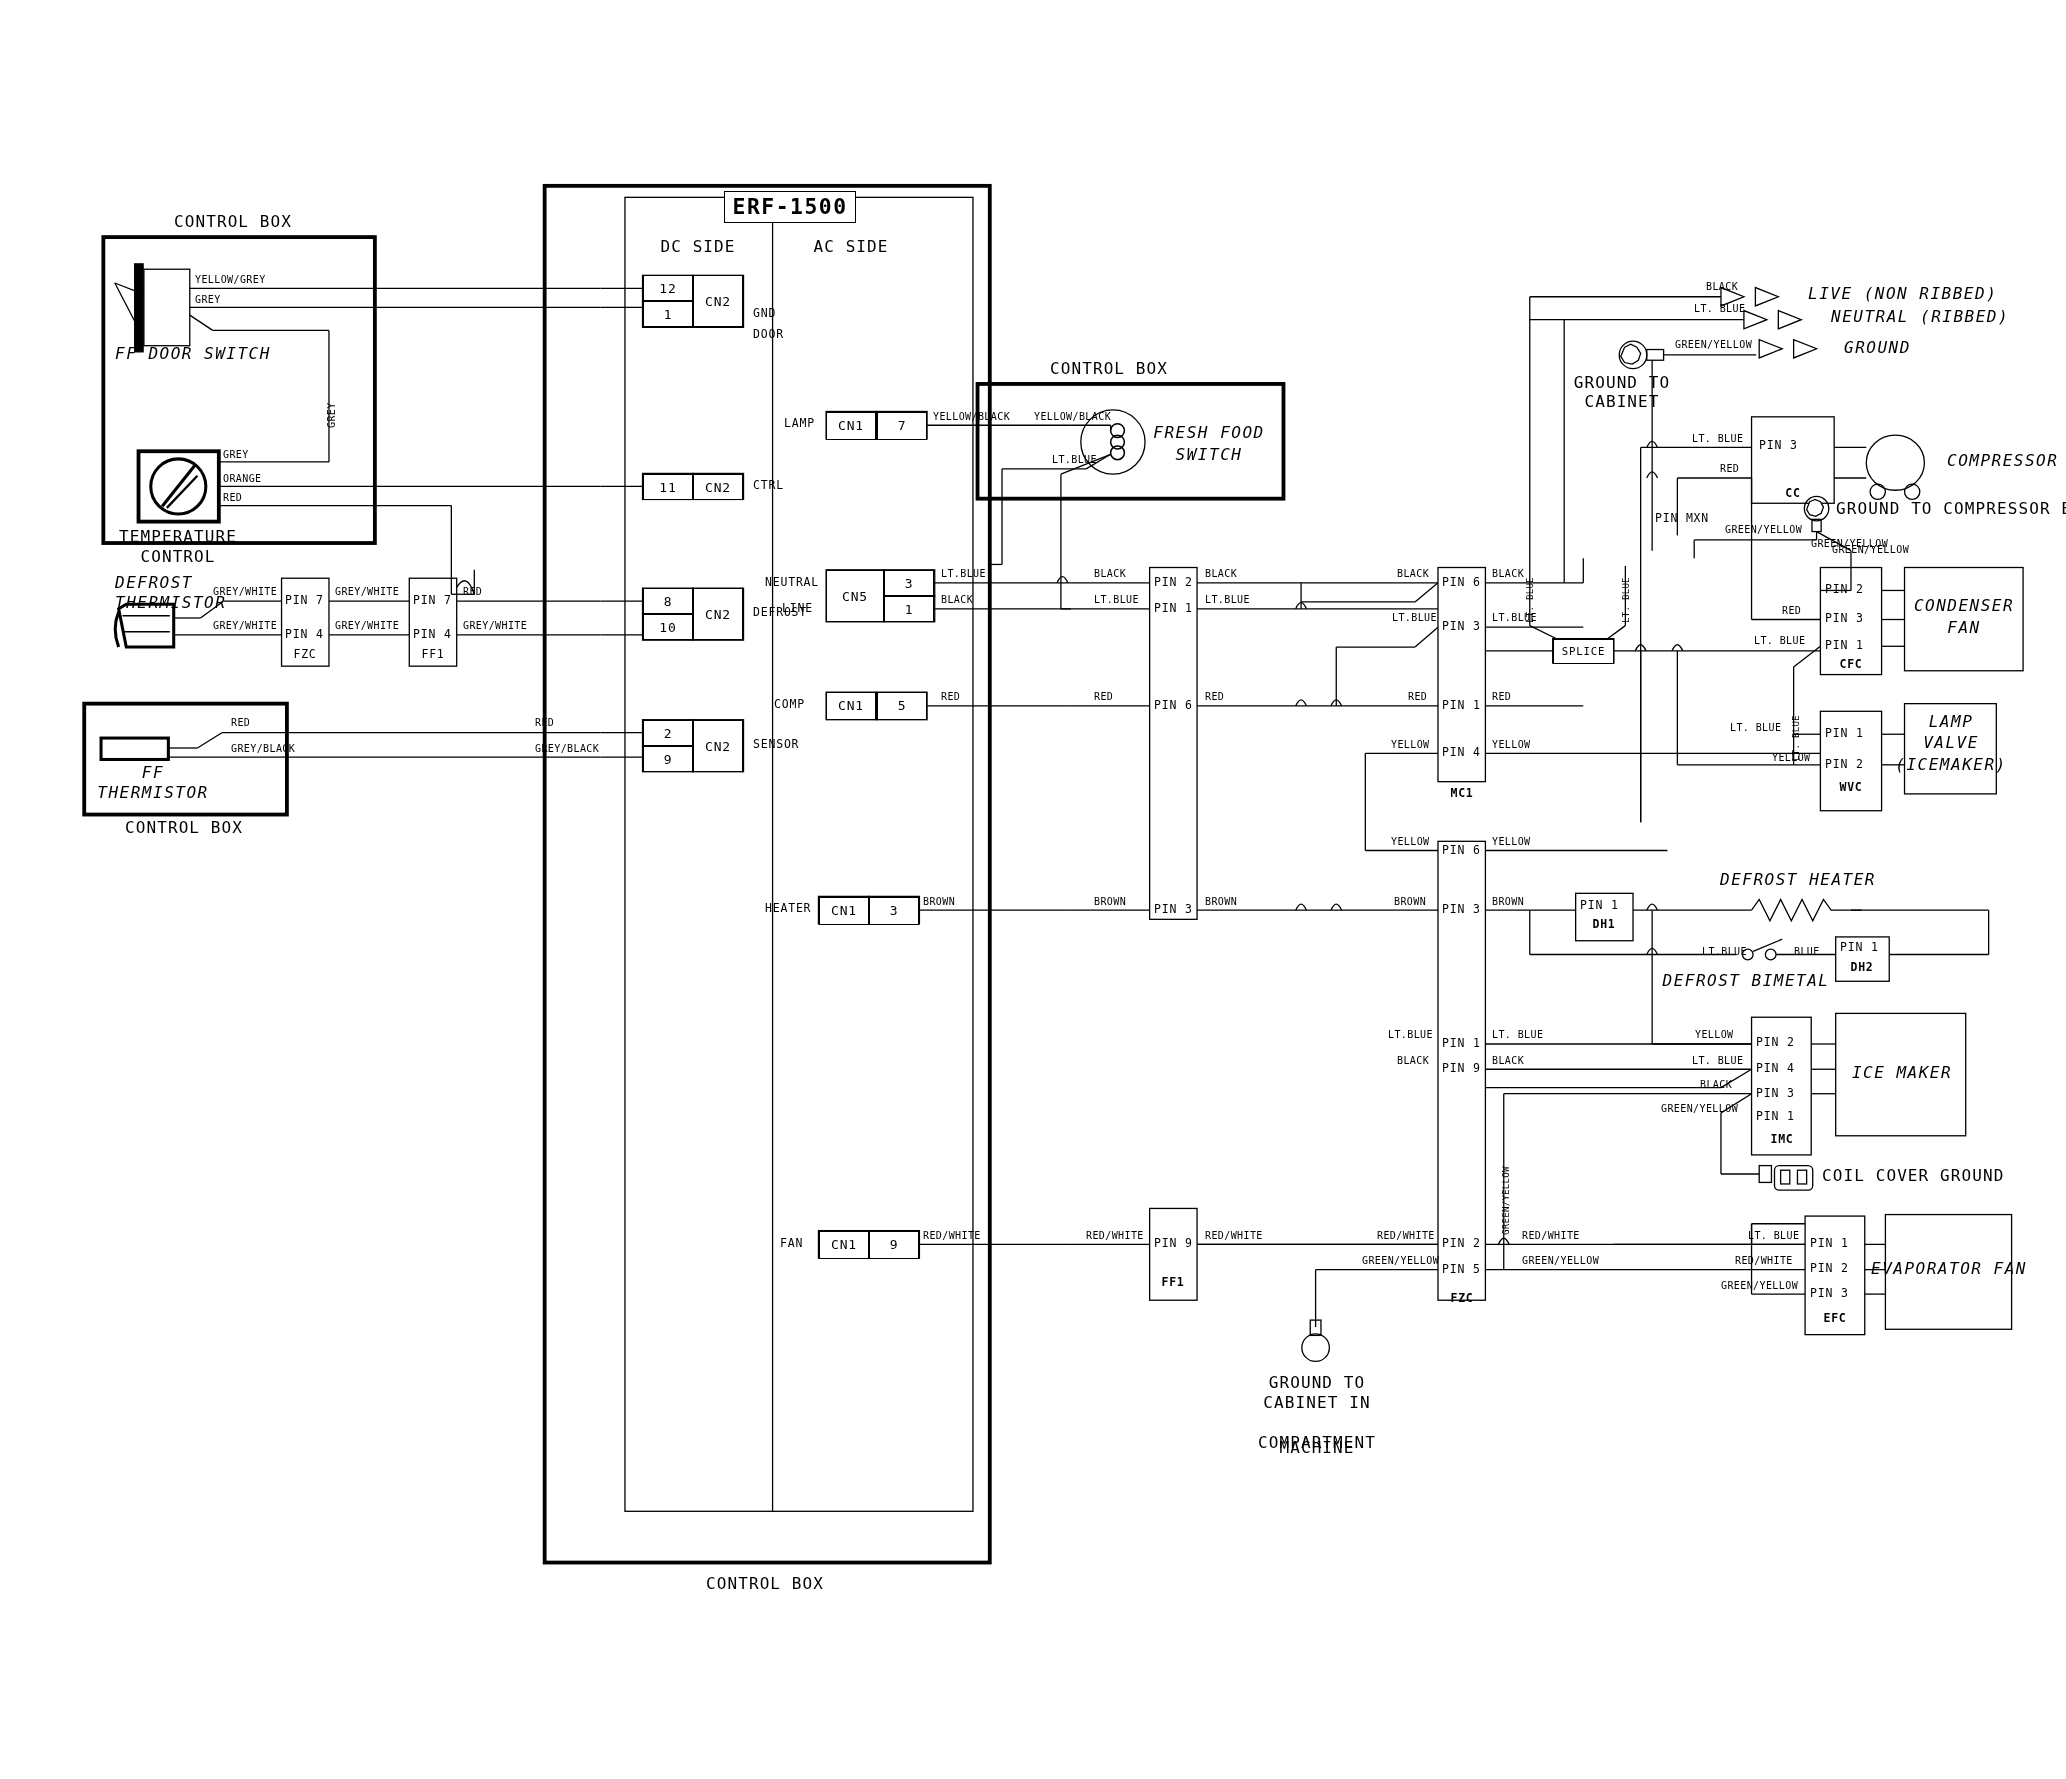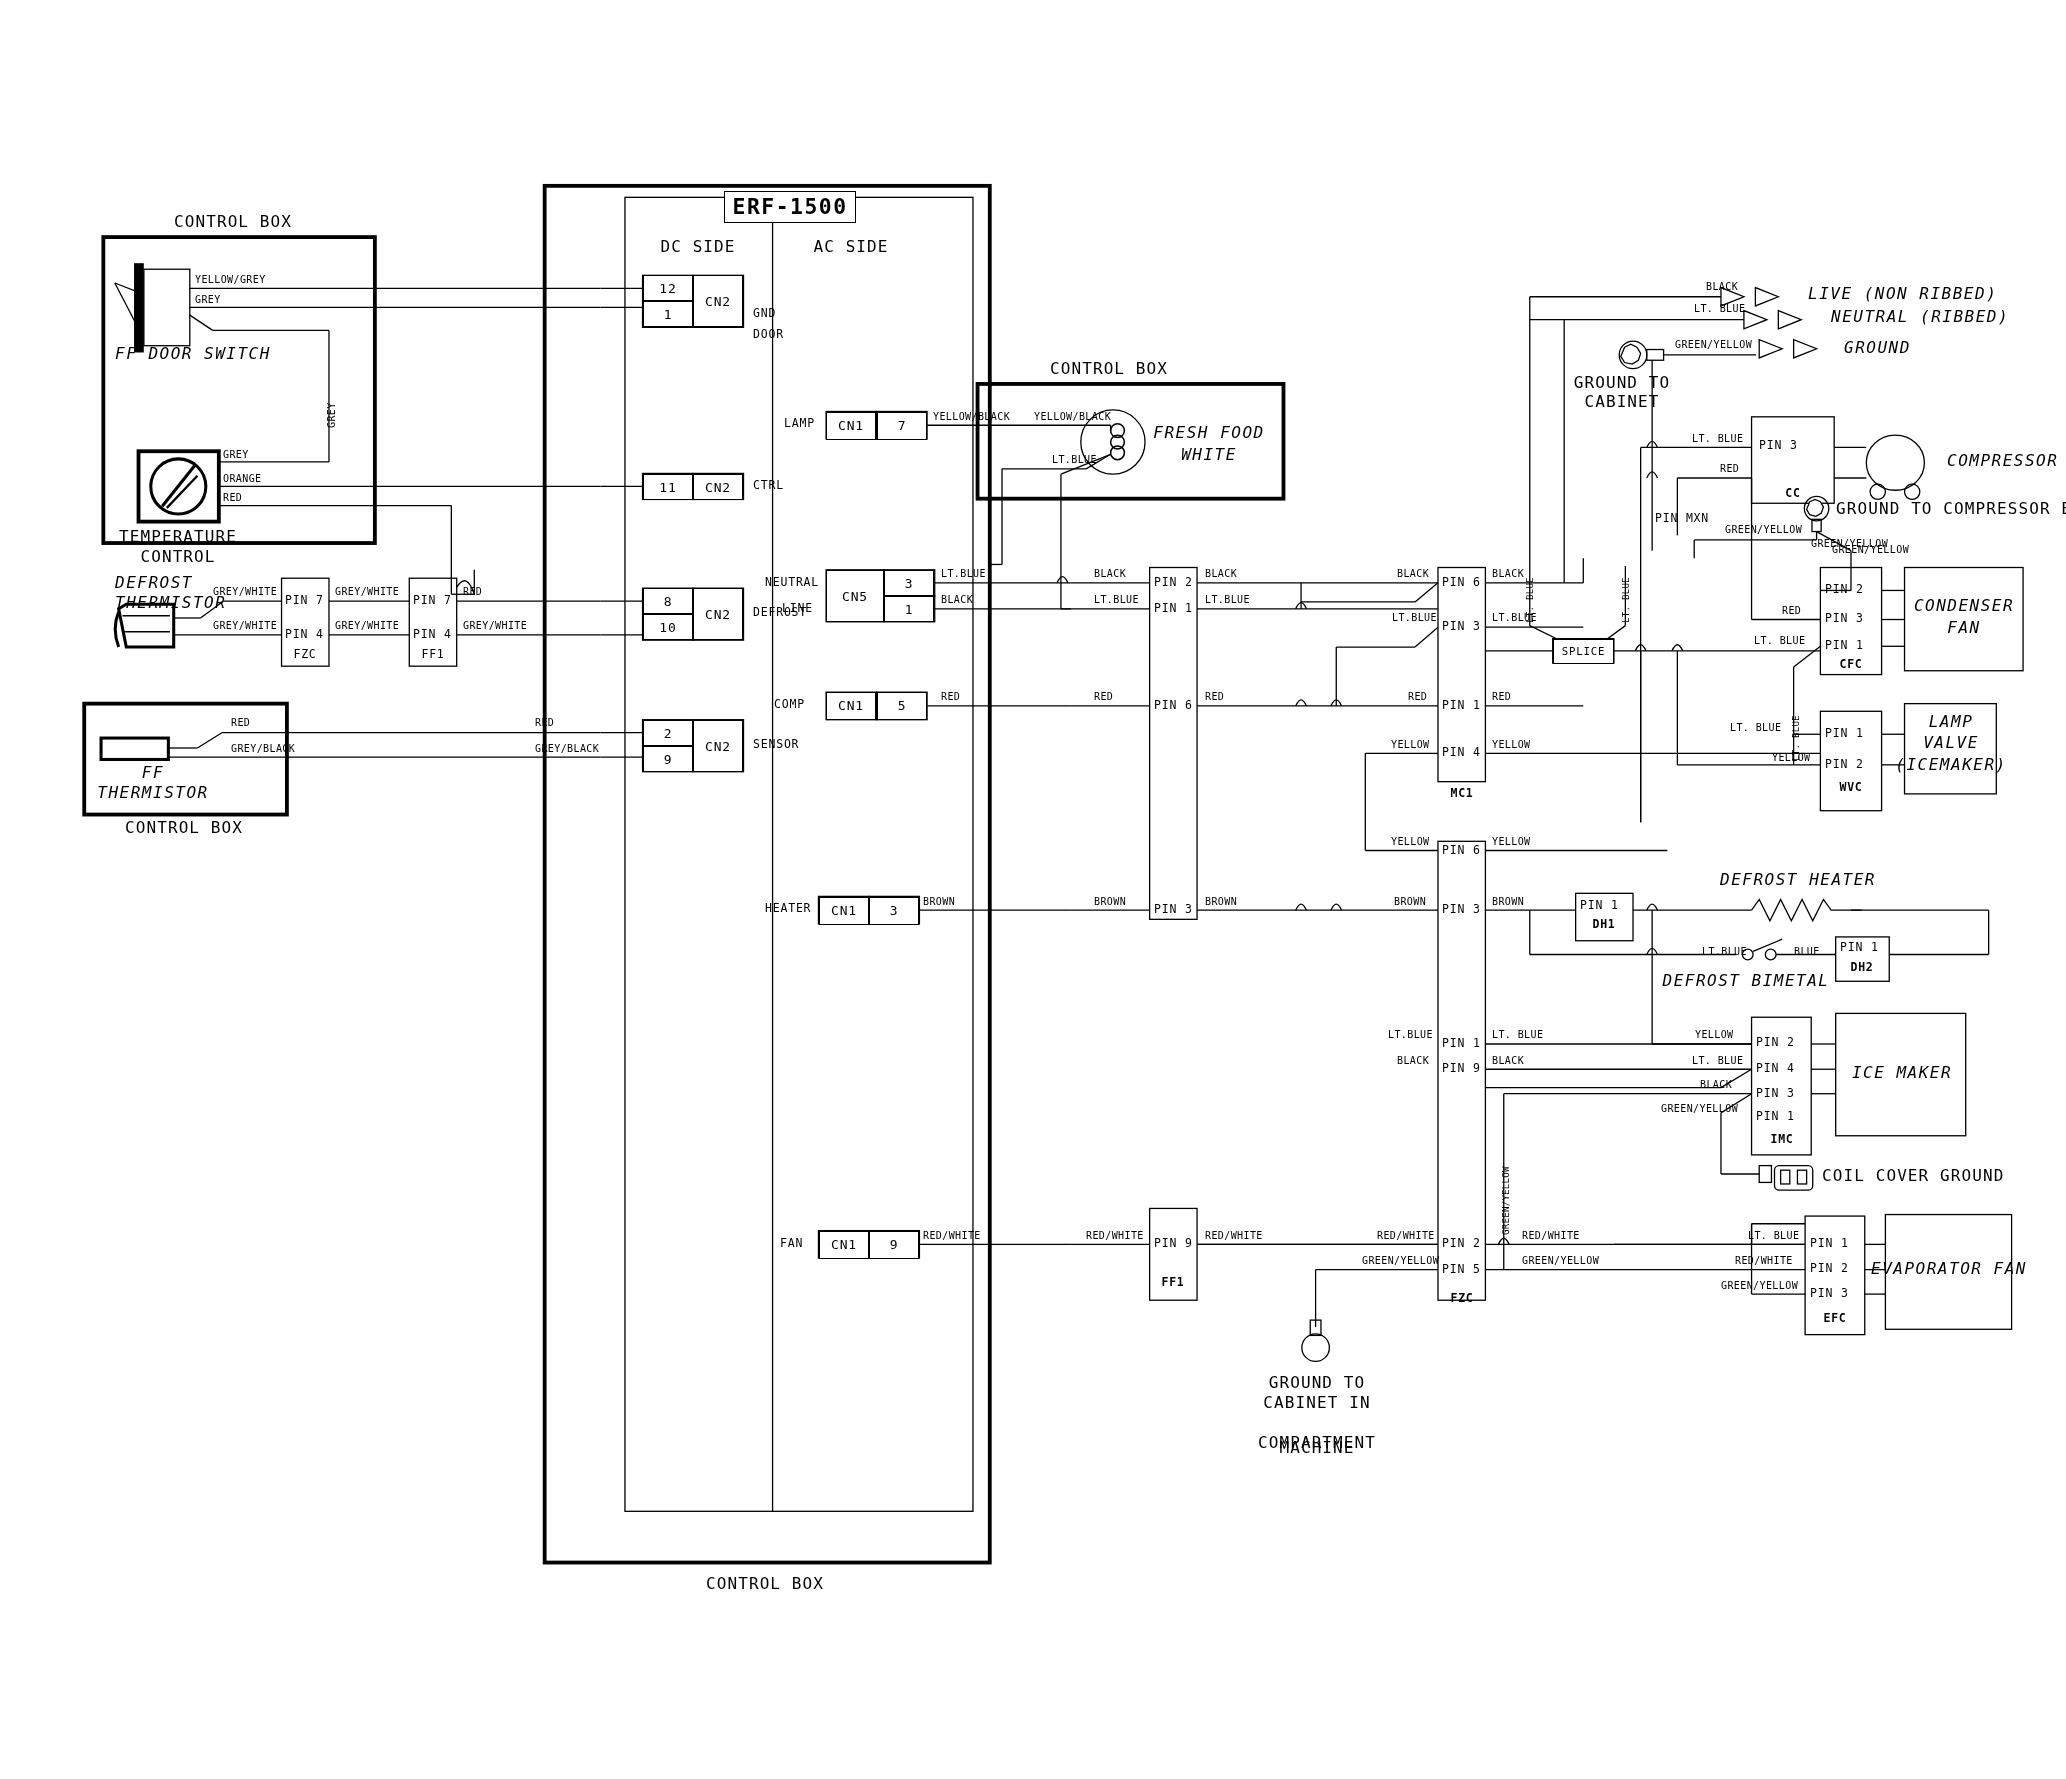--- a/index.html
+++ b/index.html
@@ -424,21 +424,21 @@
 <div class="cell" style="left:869px;top:897px;width:50px;height:27.5px;">3</div>
 <div class="lbl sm" style="left:923px;top:897px;">BROWN</div>
 
 <div class="lbl" style="left:780px;top:1238px;">FAN</div>
 <div class="cell" style="left:819px;top:1231px;width:50px;height:27.5px;">CN1</div>
 <div class="cell" style="left:869px;top:1231px;width:50px;height:27.5px;">9</div>
 <div class="lbl sm" style="left:923px;top:1231px;">RED/WHITE</div>
 
 <div class="lbl med ctr" style="left:1109px;top:361px;">CONTROL BOX</div>
 <div class="lbl big ctr" style="left:1209px;top:425px;">FRESH FOOD</div>
-<div class="lbl big ctr" style="left:1209px;top:447px;">WHITE</div>
+<div class="lbl big ctr" style="left:1209px;top:447px;">SWITCH</div>
 <div class="lbl sm" style="left:1034px;top:412px;">YELLOW/BLACK</div>
 <div class="lbl sm" style="left:1052px;top:455px;">LT.BLUE</div>
 
 <div class="lbl" style="left:1154px;top:577px;">PIN 2</div>
 <div class="lbl" style="left:1154px;top:603px;">PIN 1</div>
 <div class="lbl" style="left:1154px;top:700px;">PIN 6</div>
 <div class="lbl" style="left:1154px;top:904px;">PIN 3</div>
 <div class="lbl" style="left:1154px;top:1238px;">PIN 9</div>
 <div class="lbl bold ctr" style="left:1173px;top:1277px;">FF1</div>
 <div class="lbl sm" style="left:1094px;top:569px;">BLACK</div>

